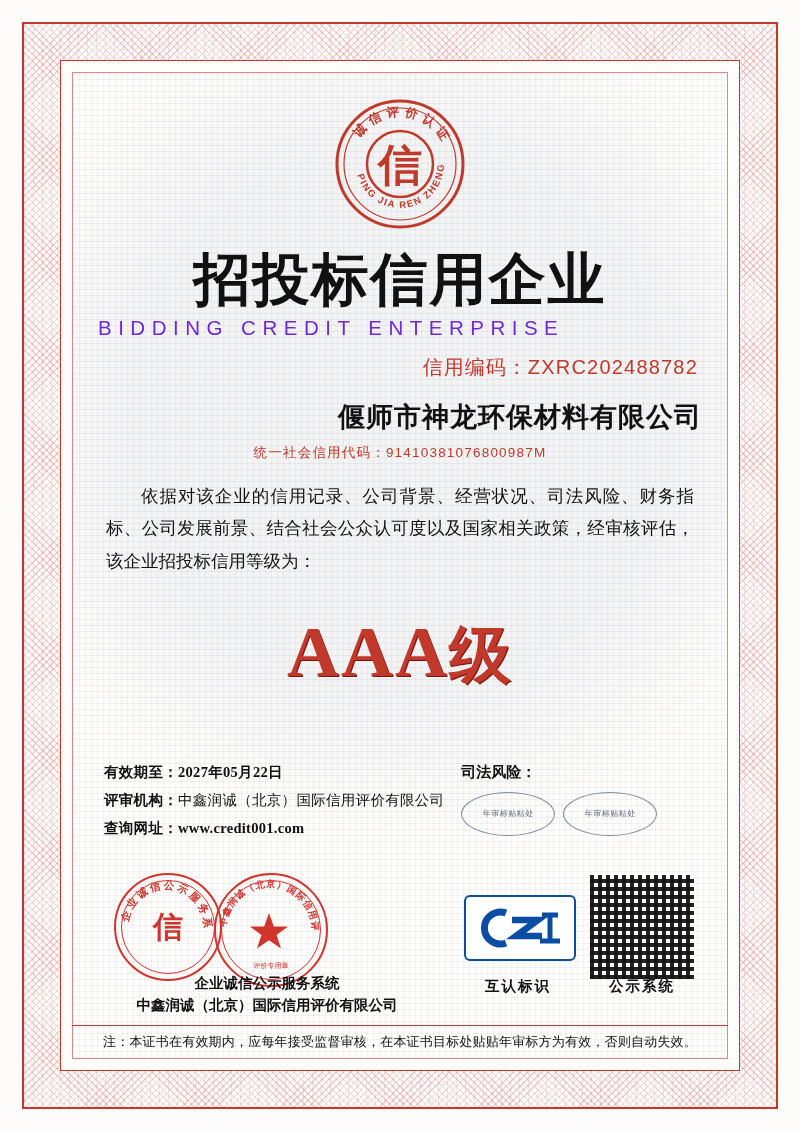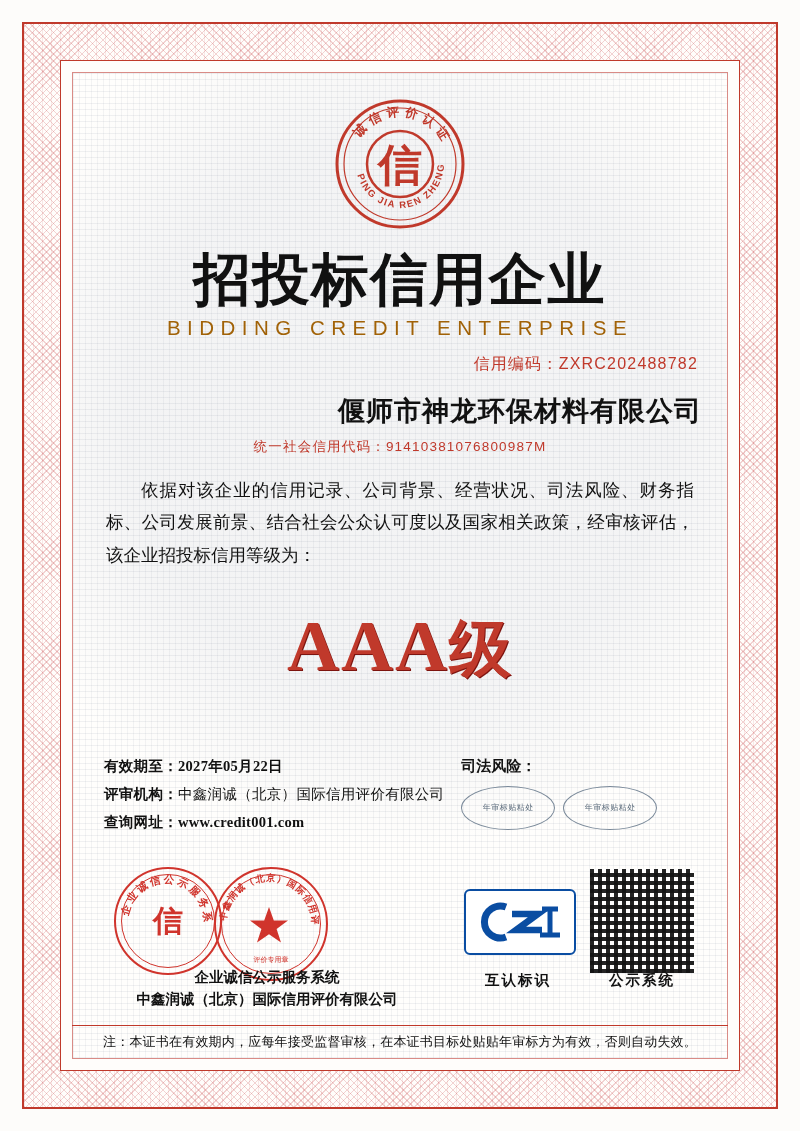--- a/index.html
+++ b/index.html
@@ -67,35 +67,35 @@
     text-align:center;
     font-family:"Liberation Sans", sans-serif;
     font-weight:bold;
     font-size:57px;
     letter-spacing:2px;
     color:#111;
     margin-top:16px;
     line-height:1.05;
   }
   .title-en{
-    text-align:center;
+    text-align:left;
     font-family:"Liberation Sans", sans-serif;
     font-size:20.5px;
     letter-spacing:6.5px;
-    color:#a16207;
+    color:#6d28d9;
     margin-top:6px;
     font-weight:500;
   }
 
   .credit-no{
     text-align:right;
     margin-top:14px;
     padding-right:4px;
     font-family:"Liberation Sans", sans-serif;
-    font-size:16px;
+    font-size:20px;
     color:#c0392b;
     letter-spacing:1px;
   }
   .credit-no .num{ letter-spacing:1.2px; }
 
   .company{
     text-align:right;
     margin-top:18px;
     font-family:"Liberation Sans", sans-serif;
     font-weight:bold;

